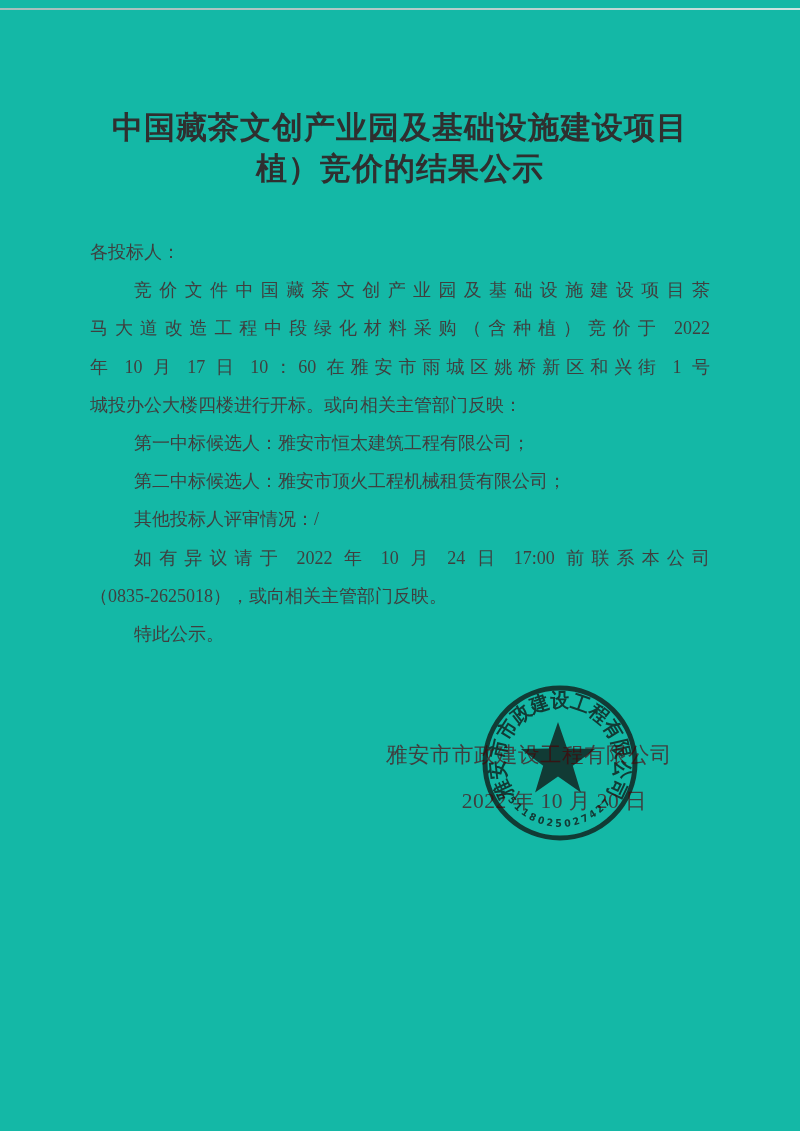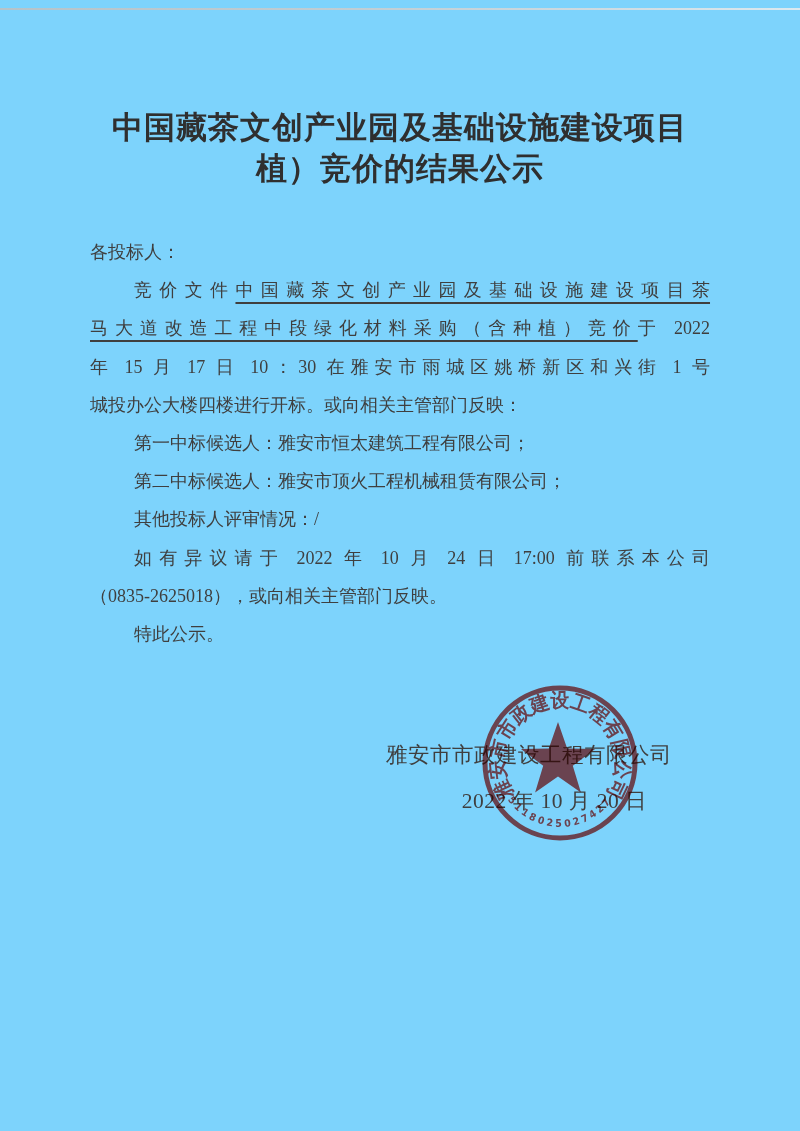--- a/index.html
+++ b/index.html
@@ -9,21 +9,21 @@
   * { margin: 0; padding: 0; box-sizing: border-box; }
   html, body { background: #ffffff; }
   body {
     font-family: "Liberation Serif", "DejaVu Serif", serif;
     width: 800px;
   }
   .page {
     position: relative;
     width: 800px;
     height: 1131px;
-    background: #7dd3fc;
+    background: #14b8a6;
     overflow: hidden;
     color: var(--ink);
   }
   .scan-line {
     position: absolute;
     top: 8px;
     left: 0;
     width: 100%;
     height: 2px;
     background: linear-gradient(90deg, #c0c0c0 0%, #cccccc 45%, #dcdcdc 75%, #ededed 100%);
@@ -55,21 +55,20 @@
     white-space: nowrap;
   }
   .line.indent { text-indent: 44px; }
   .line.justify {
     white-space: normal;
     text-align: justify;
     text-align-last: justify;
     text-justify: inter-character;
   }
   .u {
-    text-decoration: underline;
     text-underline-offset: 6px;
     text-decoration-thickness: 1.5px;
   }
   .sig-company {
     position: absolute;
     top: 740px;
     right: 128px;
     font-size: 21.5px;
     letter-spacing: 0.5px;
     color: var(--ink);
@@ -117,21 +116,21 @@
 
   <div class="title">
     <div>中国藏茶文创产业园及基础设施建设项目</div>
     <div>植）竞价的结果公示</div>
   </div>
 
   <div class="body-text">
       <div class="line"><span>各投标人：</span></div>
       <div class="line indent justify"><span>竞价文件</span><span class="u">中国藏茶文创产业园及基础设施建设项目茶</span></div>
       <div class="line justify"><span class="u">马大道改造工程中段绿化材料采购（含种植）竞价</span><span>于 2022</span></div>
-      <div class="line justify"><span>年 15 月 17 日 10：30 在雅安市雨城区姚桥新区和兴街 1 号</span></div>
+      <div class="line justify"><span>年 10 月 17 日 10：60 在雅安市雨城区姚桥新区和兴街 1 号</span></div>
       <div class="line"><span>城投办公大楼四楼进行开标。或向相关主管部门反映：</span></div>
       <div class="line indent"><span>第一中标候选人：雅安市恒太建筑工程有限公司；</span></div>
       <div class="line indent"><span>第二中标候选人：雅安市顶火工程机械租赁有限公司；</span></div>
       <div class="line indent"><span>其他投标人评审情况：/</span></div>
       <div class="line indent justify"><span>如有异议请于 2022 年 10 月 24 日 17:00 前联系本公司</span></div>
       <div class="line"><span>（0835-2625018），或向相关主管部门反映。</span></div>
       <div class="line indent"><span>特此公示。</span></div>
     </div>
 
   <div class="sig-company">雅安市市政建设工程有限公司</div>

